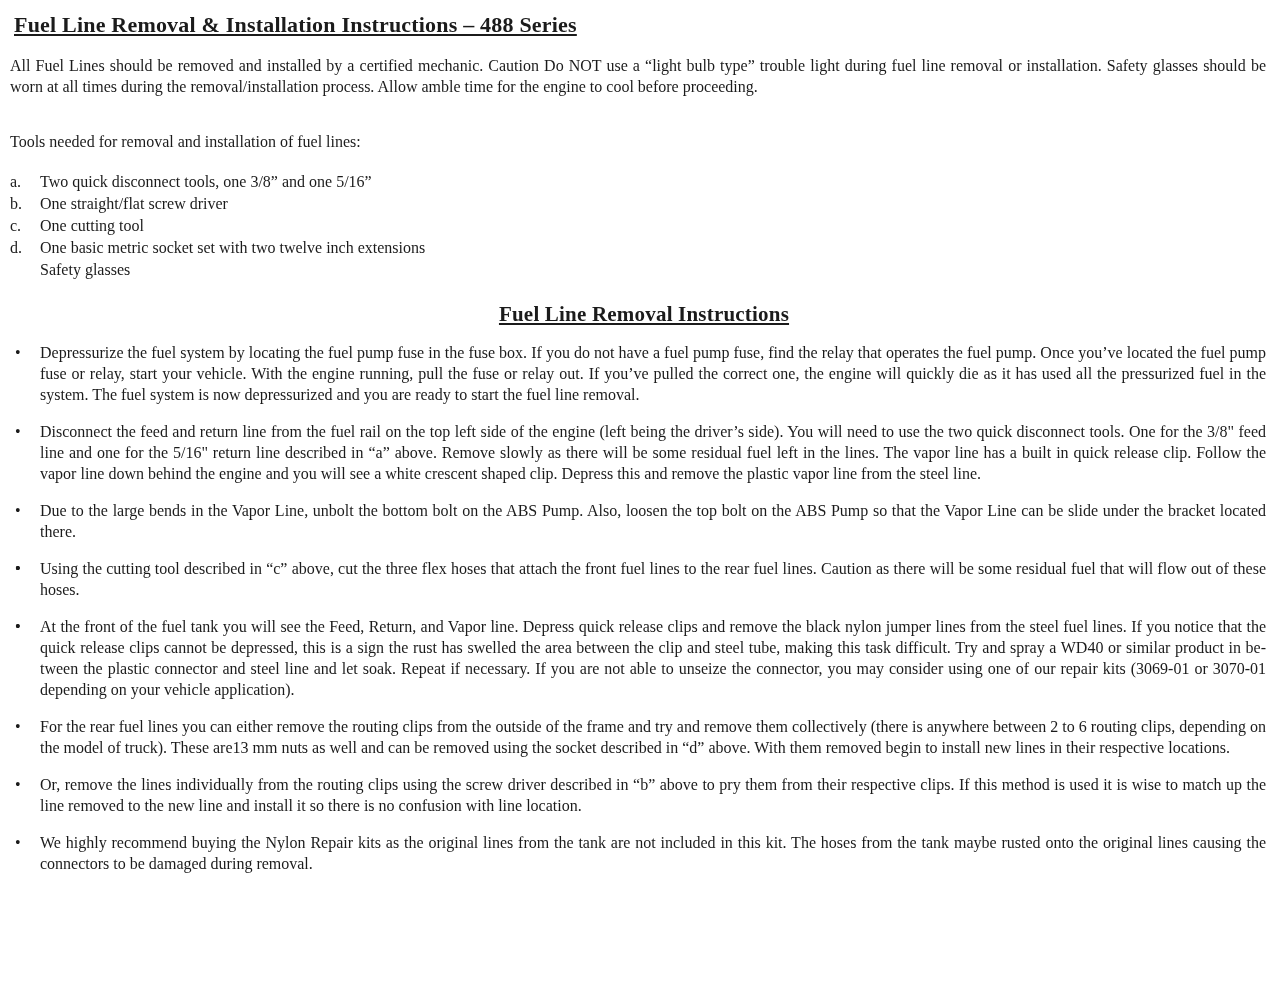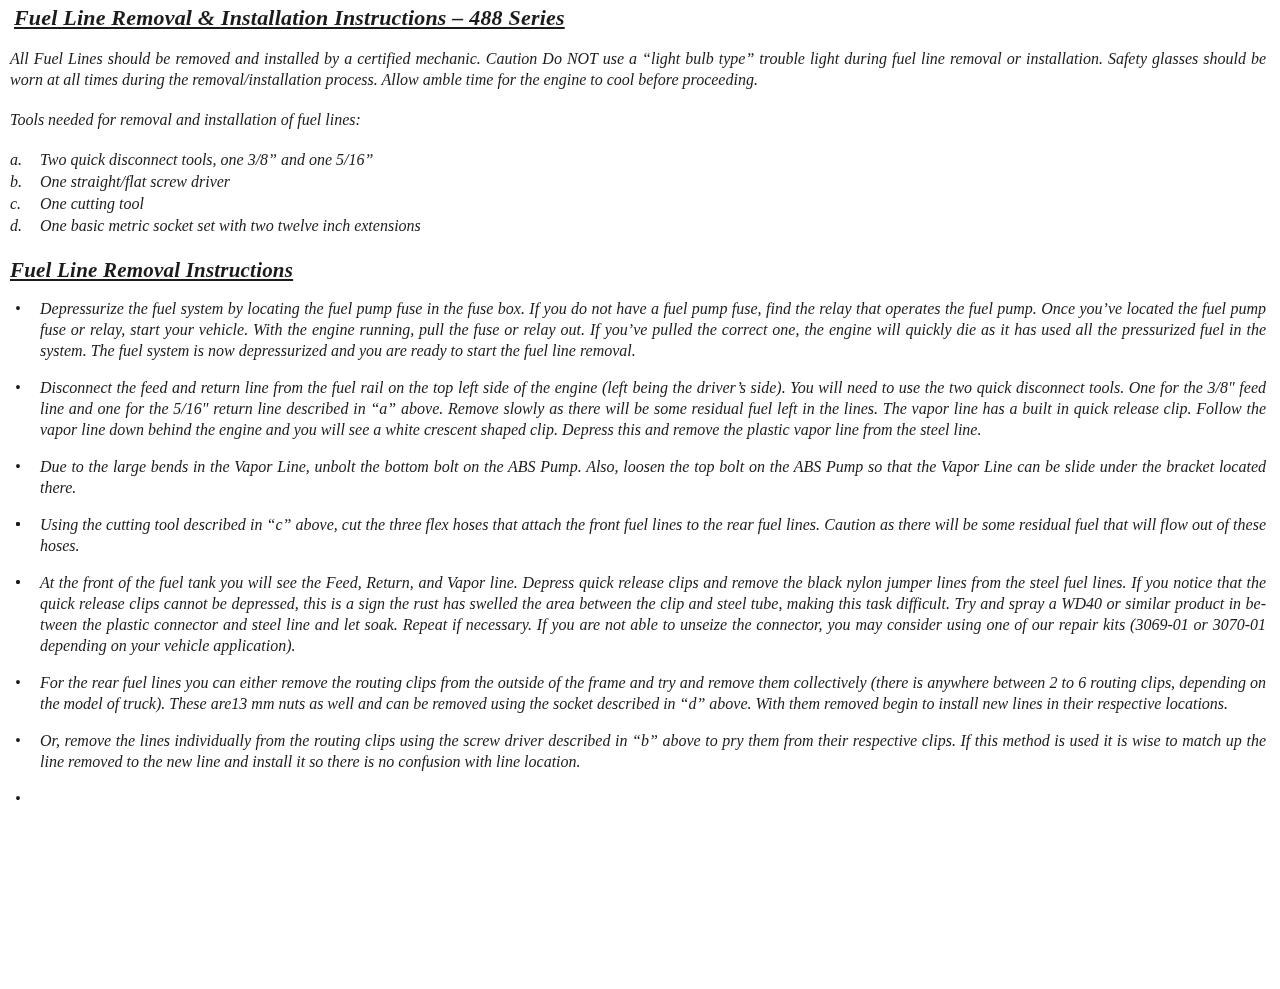--- a/index.html
+++ b/index.html
@@ -10,33 +10,32 @@
   body {
     width: 1280px;
     height: 989px;
     color: #1b1b1b;
     font-family: "Liberation Serif", serif;
     font-size: 16px;
     line-height: 21px;
     overflow: hidden;
   }
   .doc {
-    padding: 2px 14px 0 10px;
-    font-style: italic;
+    padding: 9px 14px 0 10px;
   }
   .doc-title {
     font-size: 22px;
     line-height: 28px;
     font-weight: bold;
     text-decoration: underline;
     margin: 2px 0 16px 4px;
     letter-spacing: 0.2px;
   }
   .para {
-    margin: 0 0 19px 0;
+    margin: 0 0 34px 0;
     text-align: justify;
   }
   .tools-intro {
     margin: 16px 0 19px 0;
   }
   .tools-list {
     margin: 0 0 8px 0;
   }
   .tool-row {
     display: flex;
@@ -47,22 +46,23 @@
     flex: 0 0 30px;
   }
   .tool-text {
     flex: 1;
   }
   .section-heading {
     font-size: 21px;
     line-height: 27px;
     font-weight: bold;
     text-decoration: underline;
-    margin: 21px 0 14px 0;
+    margin: 21px 0 14px 12px;
     letter-spacing: 0.2px;
+    text-align: center;
   }
   .bullet-list {
     list-style: none;
     margin: 0;
     padding: 0;
   }
   .bullet-item {
     position: relative;
     padding-left: 30px;
     margin-bottom: 16px;
@@ -95,20 +95,24 @@
       <span class="tool-text">One straight/flat screw driver</span>
     </div>
     <div class="tool-row">
       <span class="tool-marker">c.</span>
       <span class="tool-text">One cutting tool</span>
     </div>
     <div class="tool-row">
       <span class="tool-marker">d.</span>
       <span class="tool-text">One basic metric socket set with two twelve inch extensions</span>
     </div>
+    <div class="tool-row">
+      <span class="tool-marker"></span>
+      <span class="tool-text">Safety glasses</span>
+    </div>
   </div>
 
   <h2 class="section-heading">Fuel Line Removal Instructions</h2>
 
   <ul class="bullet-list">
     <li class="bullet-item">
       <span class="bullet-marker">•</span>
       <span>Depressurize the fuel system by locating the fuel pump fuse in the fuse box. If you do not have a fuel pump fuse, find the relay that operates the fuel pump. Once you’ve located the fuel pump fuse or relay, start your vehicle. With the engine running, pull the fuse or relay out. If you’ve pulled the correct one, the engine will quickly die as it has used all the pressurized fuel in the system. The fuel system is now depressurized and you are ready to start the fuel line removal.</span>
     </li>
     <li class="bullet-item">
@@ -139,16 +143,17 @@
     <li class="bullet-item">
       <span class="bullet-marker">•</span>
       <span>For the rear fuel lines you can either remove the routing clips from the outside of the frame and try and remove them collectively (there is anywhere between 2 to 6 routing clips, depending on the model of truck). These are13 mm nuts as well and can be removed using the socket described in “d” above. With them removed begin to install new lines in their respective locations.</span>
     </li>
     <li class="bullet-item">
       <span class="bullet-marker">•</span>
       <span>Or, remove the lines individually from the routing clips using the screw driver described in “b” above to pry them from their respective clips. If this method is used it is wise to match up the line removed to the new line and install it so there is no confusion with line location.</span>
     </li>
     <li class="bullet-item">
       <span class="bullet-marker">•</span>
+      <span>We highly recommend buying the Nylon Repair kits as the original lines from the tank are not included in this kit. The hoses from the tank maybe rusted onto the original lines causing the connectors to be damaged during removal.</span>
     </li>
   </ul>
 
 </div>
 
 </body></html>

